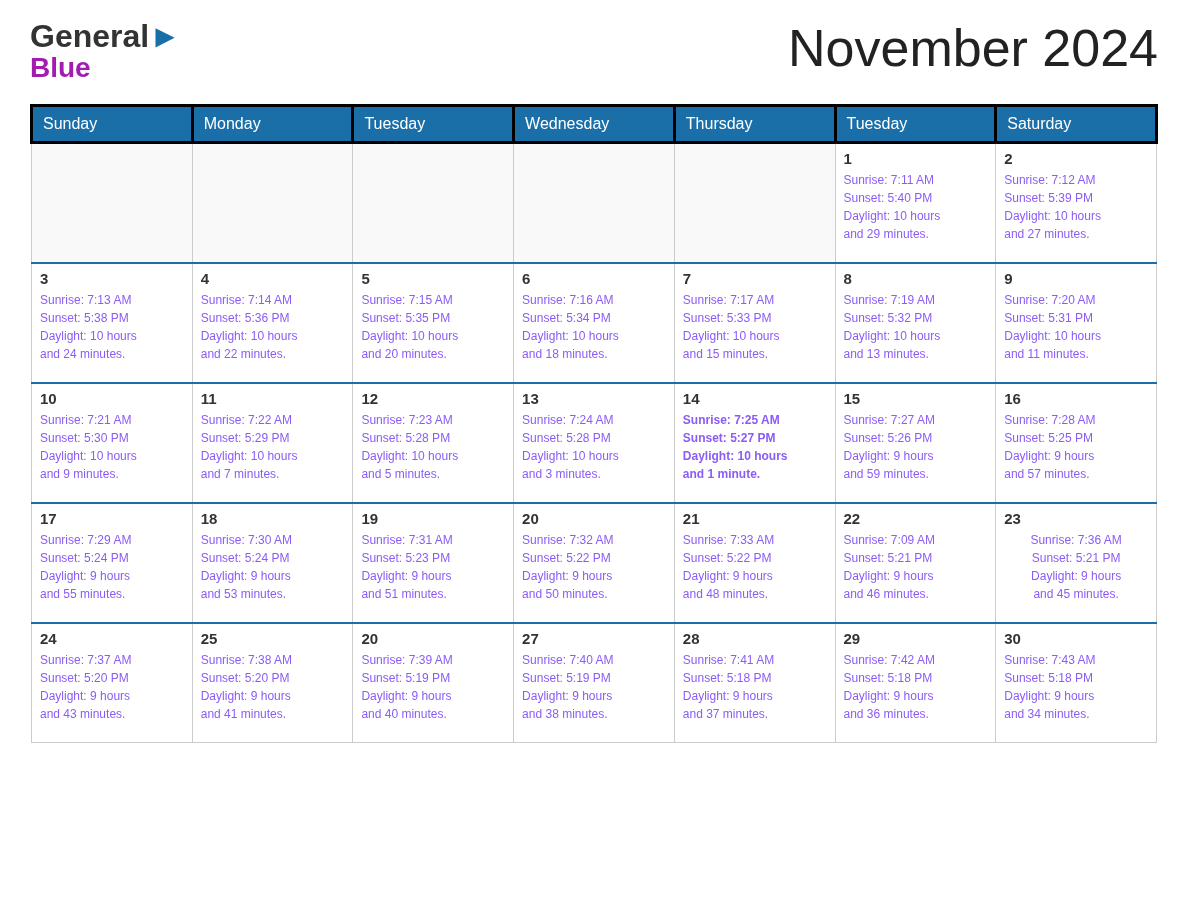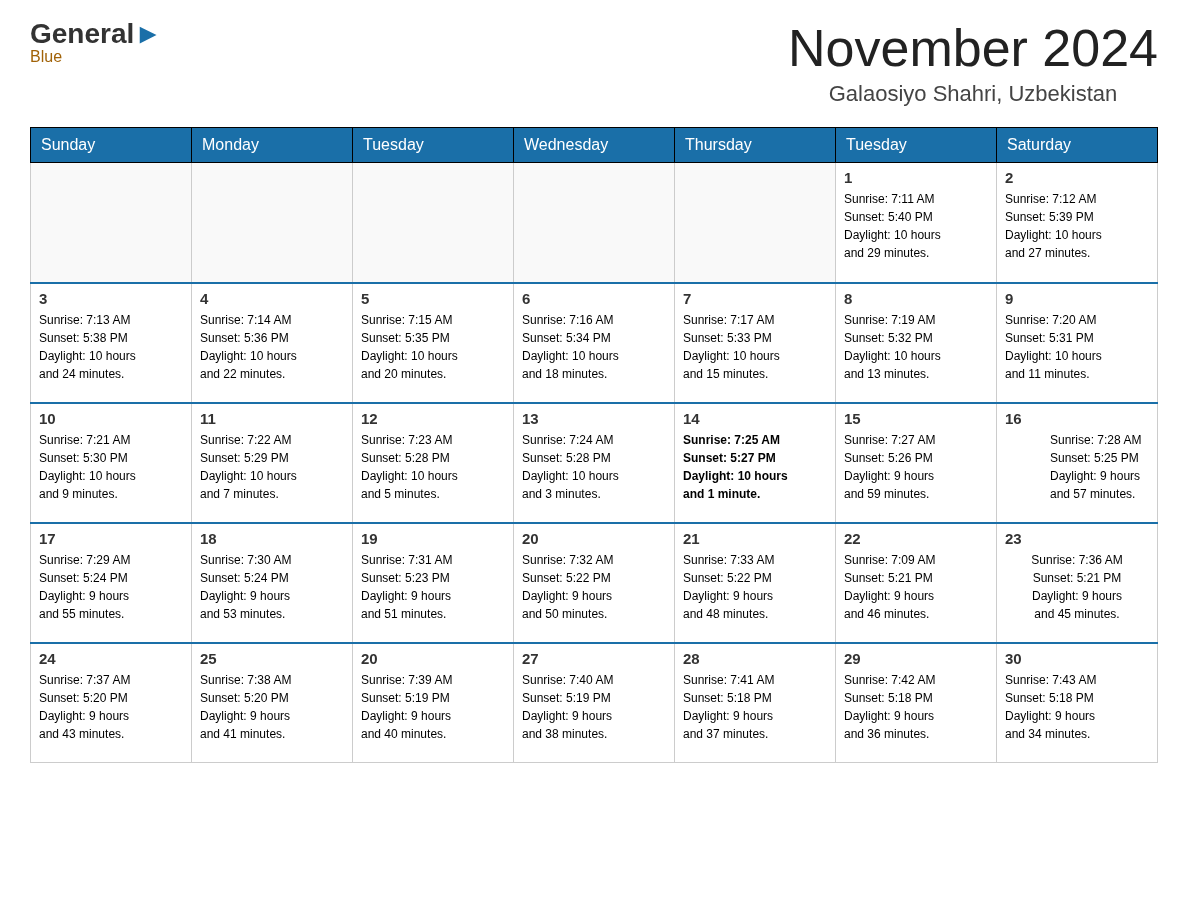--- a/index.html
+++ b/index.html
@@ -15,37 +15,37 @@
       justify-content: space-between;
       align-items: flex-start;
       margin-bottom: 20px;
     }
     .logo {
       display: flex;
       flex-direction: column;
       align-items: flex-start;
     }
     .logo-general {
-      font-size: 28px;
+      font-size: 32px;
       font-weight: bold;
       color: #333;
       line-height: 1;
     }
     .logo-general span {
       color: #1a6fa8;
     }
     .logo-blue {
-      font-size: 16px;
-      font-weight: normal;
-      color: #a16207;
+      font-size: 28px;
+      font-weight: bold;
+      color: #a21caf;
       display: flex;
       align-items: center;
     }
     .title-section {
-      text-align: center;
+      text-align: left;
     }
     .month-title {
       font-size: 52px;
       font-weight: normal;
       color: #222;
       line-height: 1.1;
     }
     .location-title {
       font-size: 22px;
       color: #444;
@@ -56,39 +56,39 @@
       border-collapse: collapse;
       border: 1px solid #999;
     }
     .calendar th {
       background-color: #1a6fa8;
       color: #fff;
       text-align: left;
       padding: 8px 10px;
       font-size: 16px;
       font-weight: normal;
-      border: 1px solid #000000;
+      border: 3px solid #000000;
     }
     .calendar td {
       vertical-align: top;
       padding: 6px 8px;
       border: 1px solid #ccc;
       width: 14.28%;
       min-height: 100px;
       height: 120px;
     }
     .day-number {
       font-size: 15px;
       color: #333;
       font-weight: bold;
       margin-bottom: 4px;
     }
     .day-info {
       font-size: 12px;
-      color: #000000;
+      color: #8b5cf6;
       line-height: 1.5;
     }
     .empty-cell {
       background: #f9f9f9;
     }
     .row-divider td {
       border-top: 2px solid #1a6fa8;
     }
   </style>
 </head>
@@ -96,21 +96,20 @@
 
 <div class="header">
   <div class="logo">
     <div class="logo-general">
       General<span>►</span>
     </div>
     <div class="logo-blue">Blue</div>
   </div>
   <div class="title-section">
     <div class="month-title">November 2024</div>
-    <div class="location-title">Galaosiyo Shahri, Uzbekistan</div>
   </div>
 </div>
 
 <table class="calendar">
   <thead>
     <tr>
       <th>Sunday</th>
       <th>Monday</th>
       <th>Tuesday</th>
       <th>Wednesday</th>
@@ -230,21 +229,21 @@
         </td>
         <td>
           <div class="day-number">15</div>
           <div class="day-info" style="white-space: pre-line;">Sunrise: 7:27 AM
 Sunset: 5:26 PM
 Daylight: 9 hours
 and 59 minutes.</div>
         </td>
         <td>
           <div class="day-number">16</div>
-          <div class="day-info" style="white-space: pre-line; margin-left: 45px;">Sunrise: 7:28 AM
+          <div class="day-info" style="white-space: pre-line;">Sunrise: 7:28 AM
 Sunset: 5:25 PM
 Daylight: 9 hours
 and 57 minutes.</div>
         </td>
       </tr>
       <tr class="row-divider">
         <td>
           <div class="day-number">17</div>
           <div class="day-info" style="white-space: pre-line;">Sunrise: 7:29 AM
 Sunset: 5:24 PM

